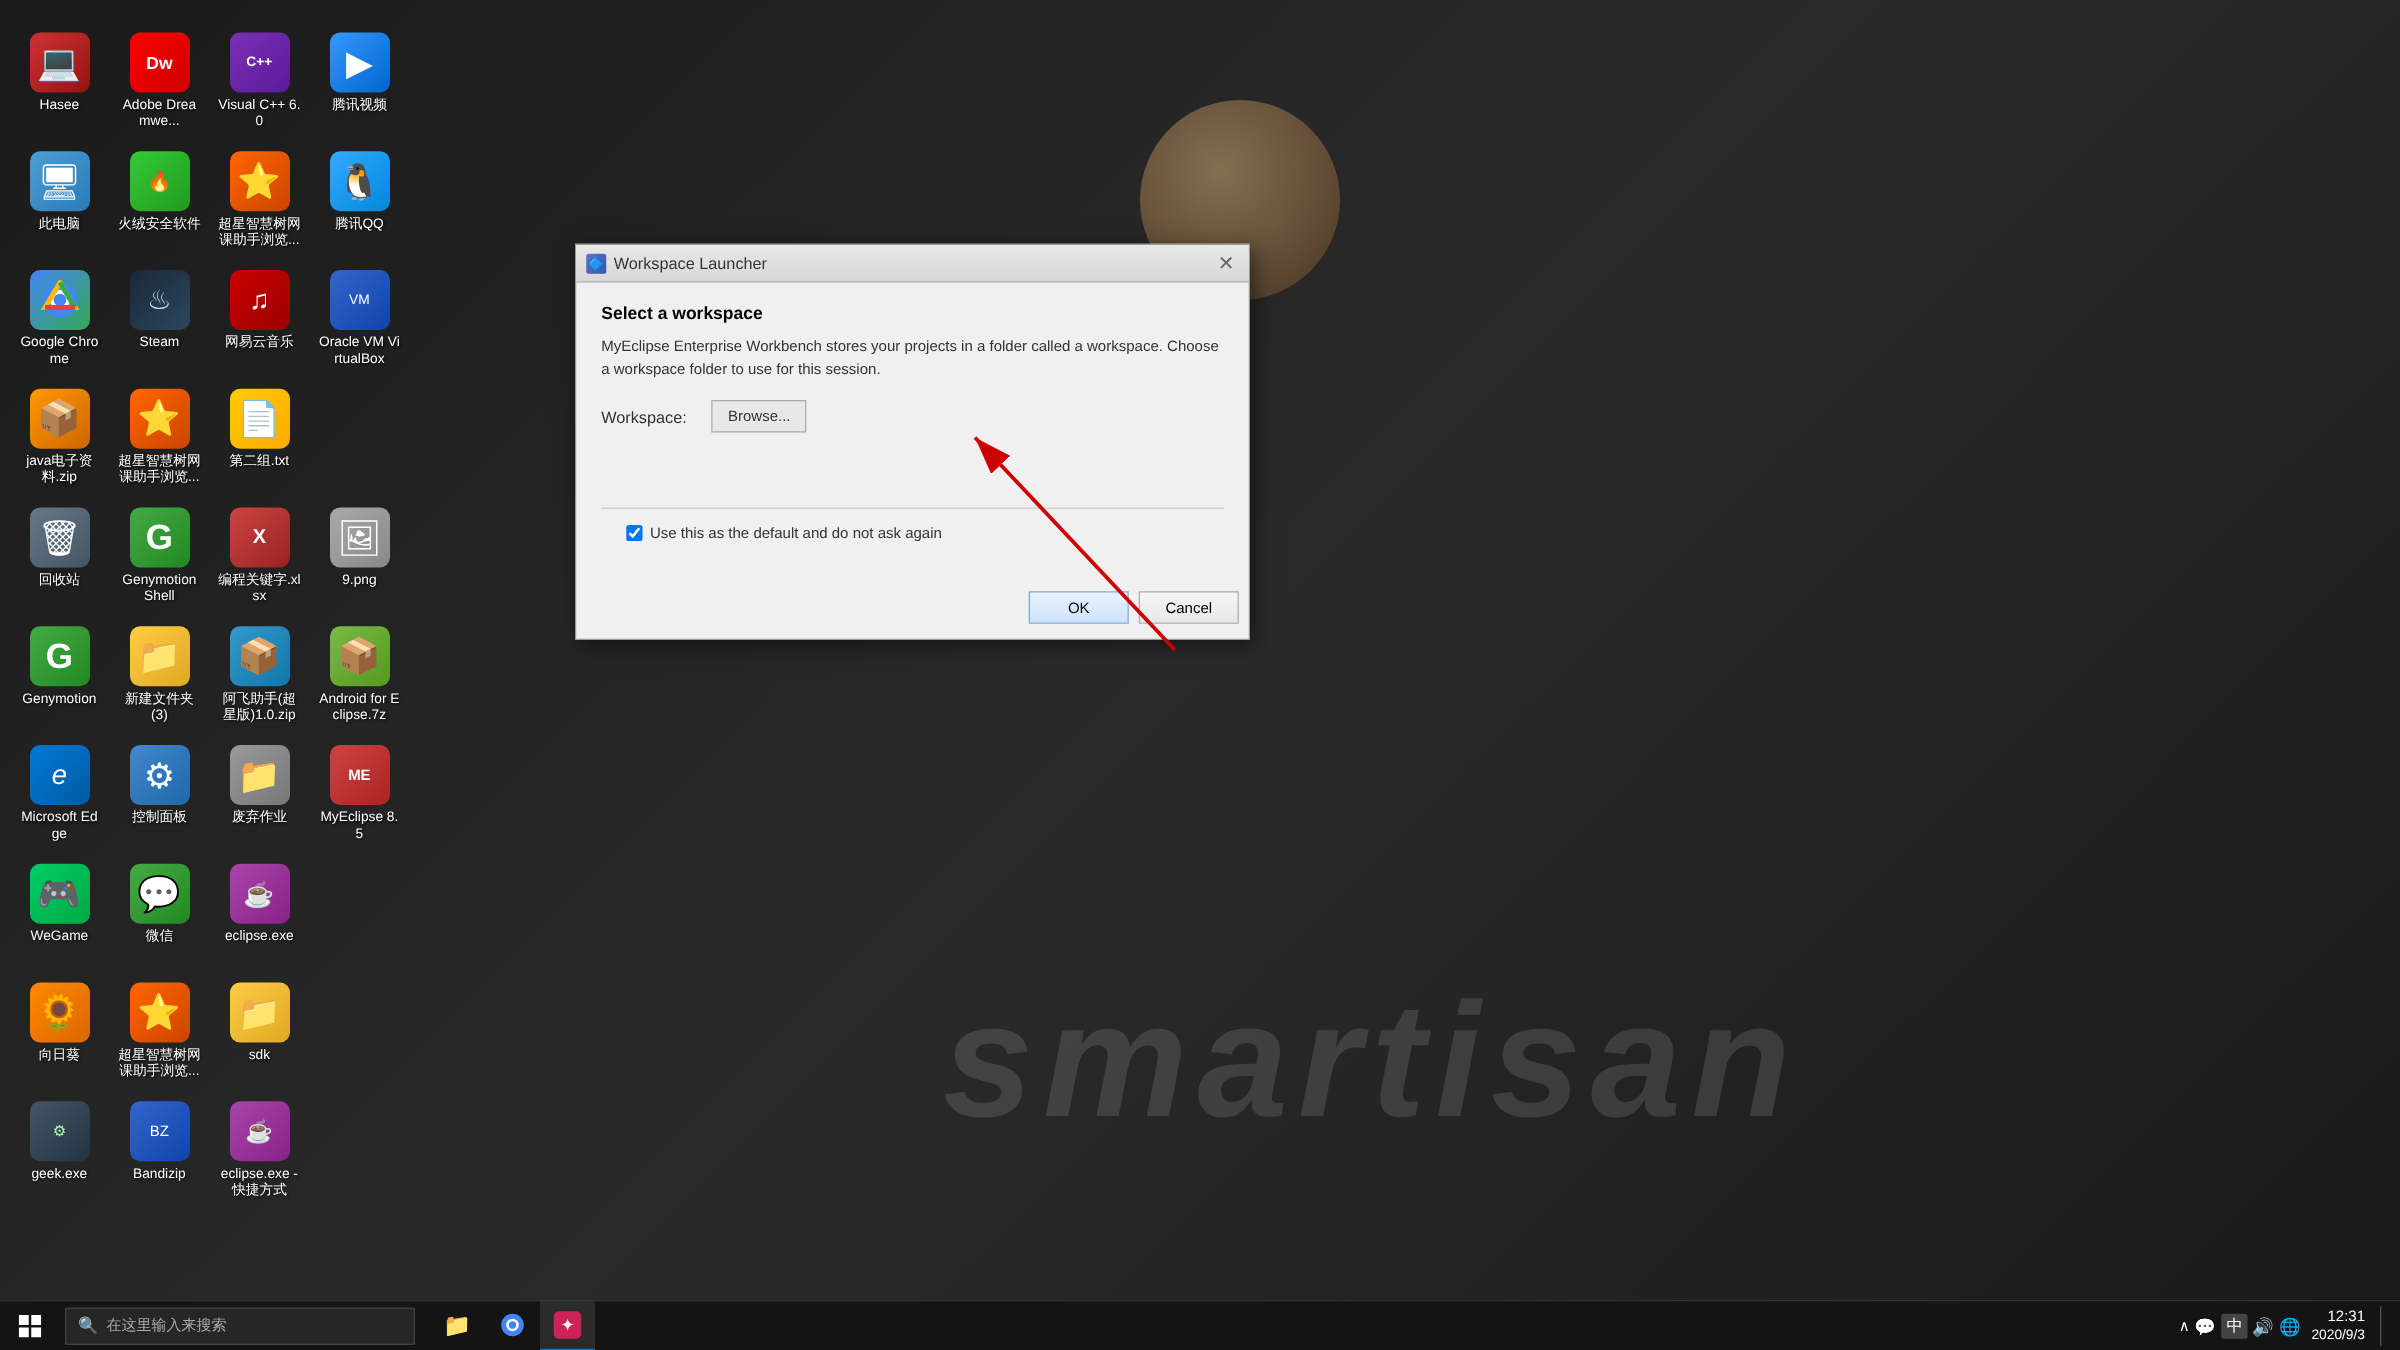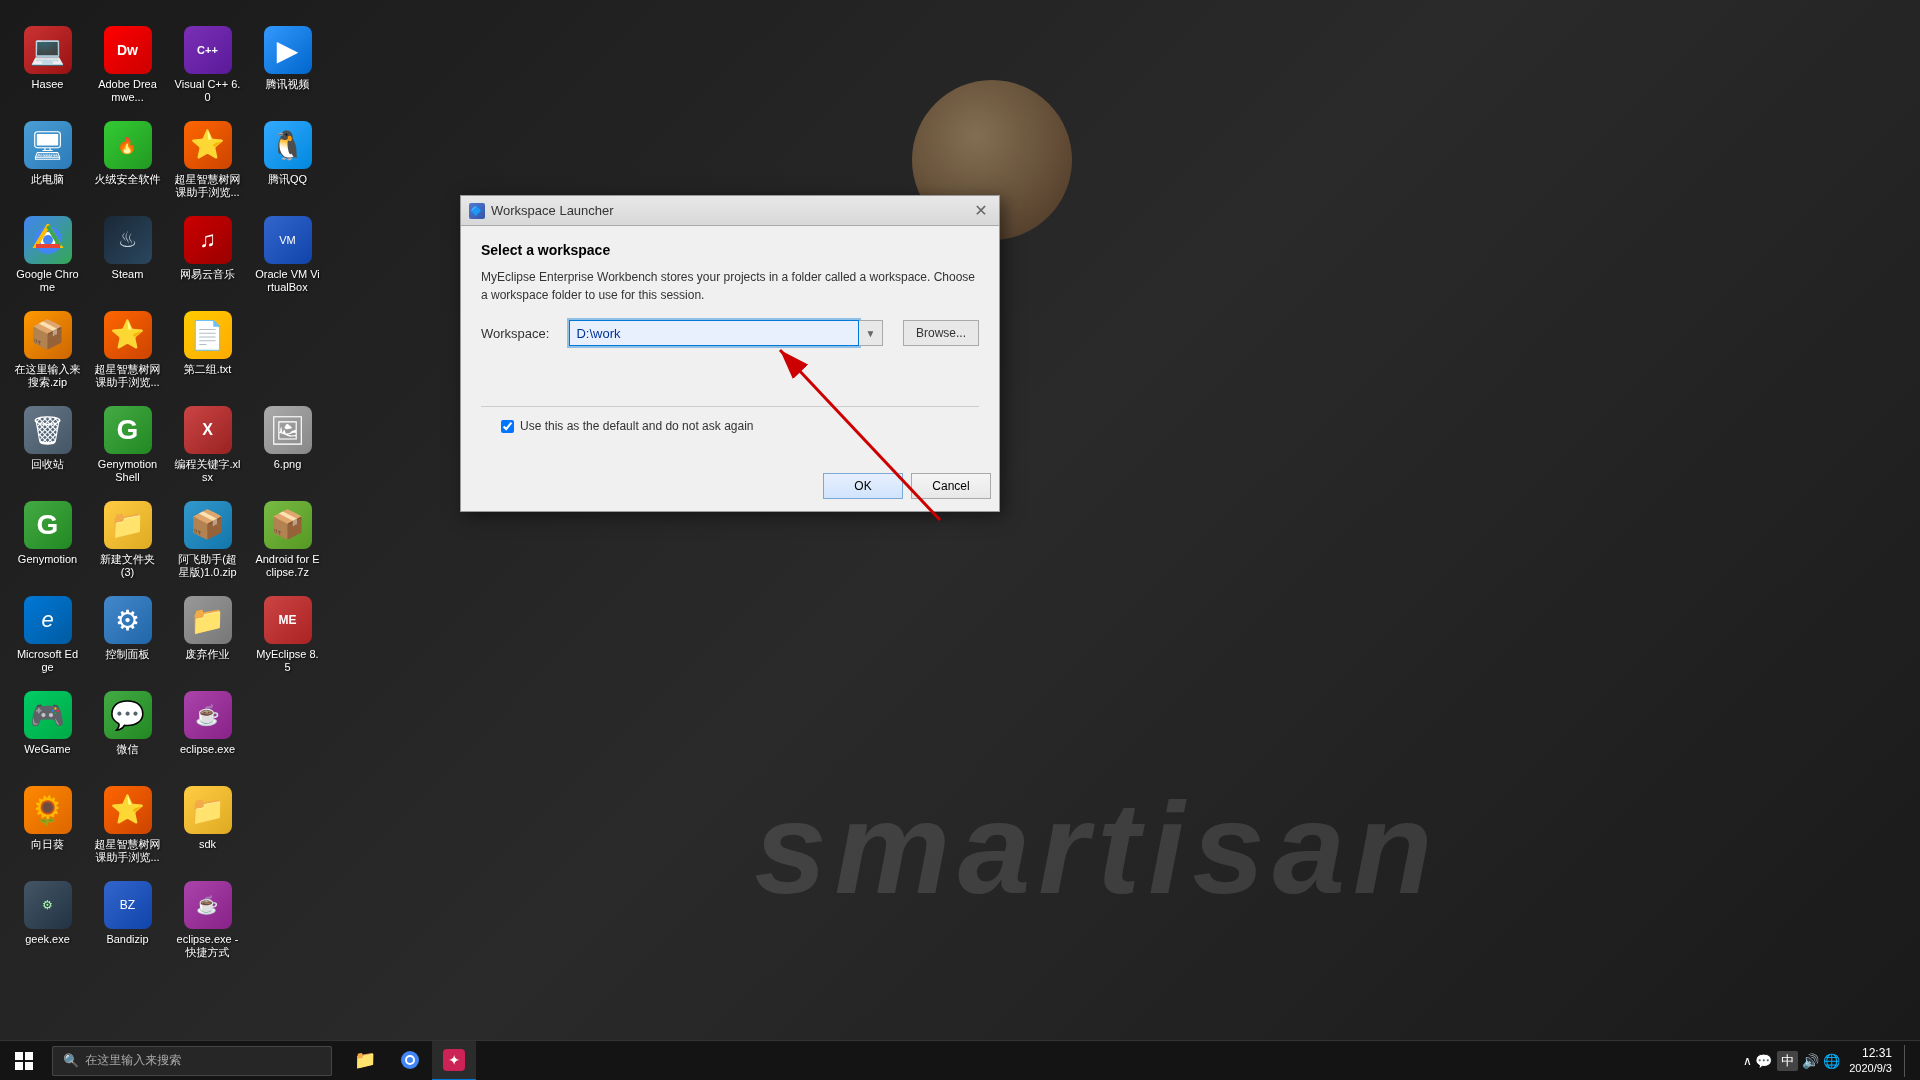--- a/index.html
+++ b/index.html
@@ -485,21 +485,21 @@
       <div class="icon-img icon-netease" style="color:white;font-size:22px;">♫</div>
       <span class="icon-label">网易云音乐</span>
     </div>
     <div class="desktop-icon">
       <div class="icon-img icon-oraclevm" style="color:white;font-size:11px;">VM</div>
       <span class="icon-label">Oracle VM VirtualBox</span>
     </div>
 
     <div class="desktop-icon">
       <div class="icon-img icon-javazip">📦</div>
-      <span class="icon-label">在这里输入来搜索.zip</span>
+      <span class="icon-label">java电子资料.zip</span>
     </div>
     <div class="desktop-icon">
       <div class="icon-img icon-chaostar2">⭐</div>
       <span class="icon-label">超星智慧树网课助手浏览...</span>
     </div>
     <div class="desktop-icon">
       <div class="icon-img icon-file2">📄</div>
       <span class="icon-label">第二组.txt</span>
     </div>
     <div style="width:75px;"></div>
@@ -511,21 +511,21 @@
     <div class="desktop-icon">
       <div class="icon-img icon-genymotion" style="color:white;font-weight:bold;">G</div>
       <span class="icon-label">Genymotion Shell</span>
     </div>
     <div class="desktop-icon">
       <div class="icon-img icon-keyword" style="color:white;font-weight:bold;font-size:16px;">X</div>
       <span class="icon-label">编程关键字.xlsx</span>
     </div>
     <div class="desktop-icon">
       <div class="icon-img icon-png">🖼</div>
-      <span class="icon-label">6.png</span>
+      <span class="icon-label">9.png</span>
     </div>
 
     <div class="desktop-icon">
       <div class="icon-img icon-genymotion2" style="color:white;font-weight:bold;">G</div>
       <span class="icon-label">Genymotion</span>
     </div>
     <div class="desktop-icon">
       <div class="icon-img icon-newfile">📁</div>
       <span class="icon-label">新建文件夹(3)</span>
     </div>
@@ -604,24 +604,20 @@
       <button class="dialog-close-btn">✕</button>
     </div>
     <div class="dialog-content">
       <div class="dialog-heading">Select a workspace</div>
       <div class="dialog-desc">
         <span>MyEclipse Enterprise Workbench stores your projects in a folder called a workspace.
 Choose a workspace folder to use for this session.</span>
       </div>
       <div class="workspace-row">
         <label class="workspace-label">Workspace:</label>
-        <div class="workspace-input-wrapper">
-          <input class="workspace-input" type="text" value="D:\work" style="">
-          <button class="workspace-dropdown-btn">▼</button>
-        </div>
         <button class="workspace-browse-btn">Browse...</button>
       </div>
       <hr class="dialog-separator">
       <div class="dialog-checkbox-row">
         <input type="checkbox" class="dialog-checkbox" checked="" style="">
         <label class="dialog-checkbox-label">Use this as the default and do not ask again</label>
       </div>
     </div>
     <div class="dialog-buttons">
       <button class="dialog-btn dialog-btn-ok">OK</button>

